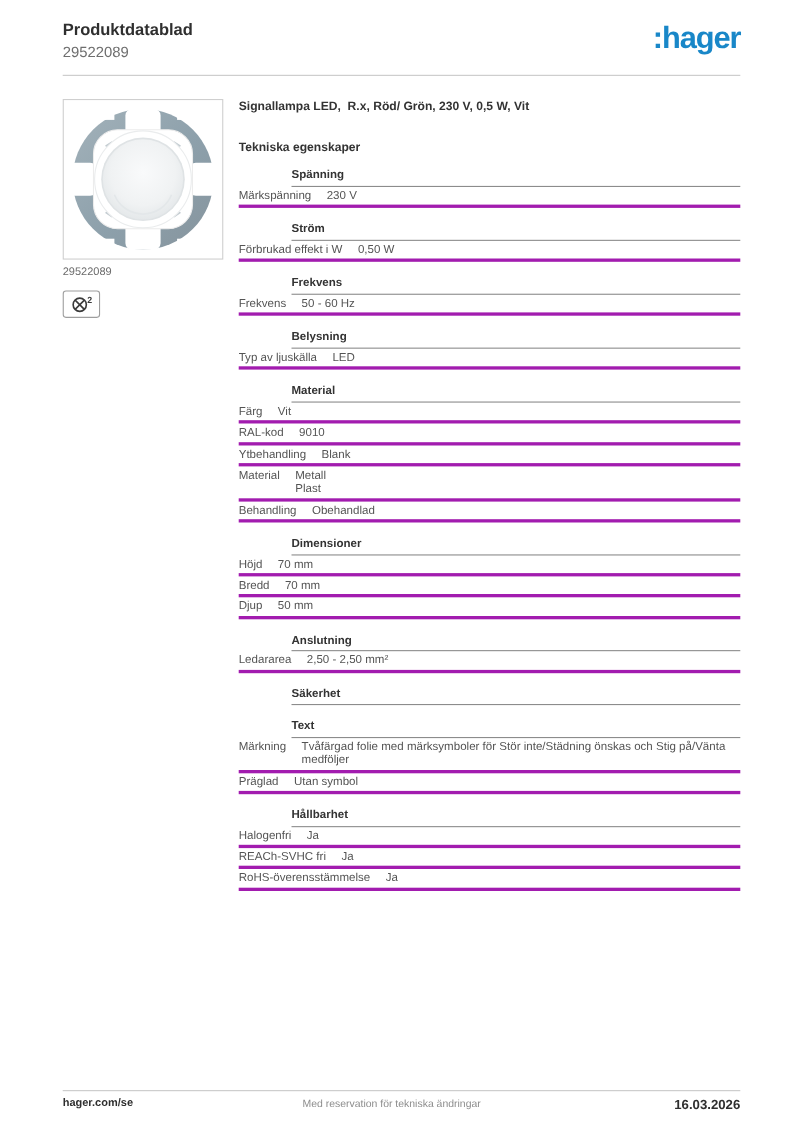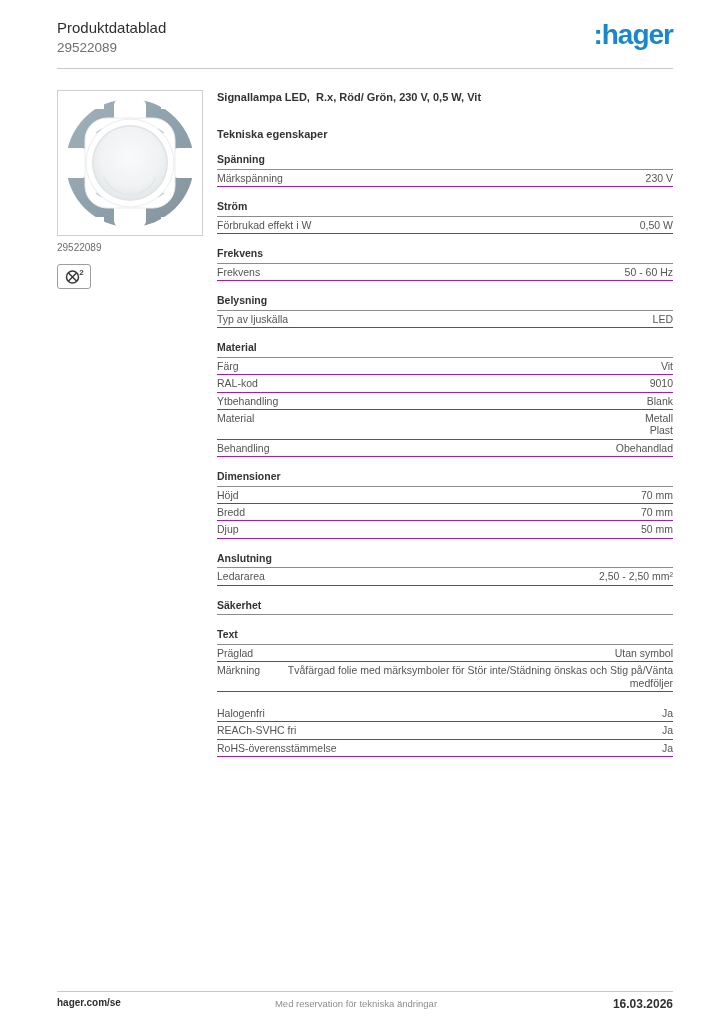--- a/index.html
+++ b/index.html
@@ -5,21 +5,21 @@
   html,body{margin:0;padding:0;}
   body{
     width:724px;height:1024px;background:#ffffff;
     font-family:"Liberation Sans", sans-serif;
     color:#333;position:relative;overflow:hidden;
   }
   .page{position:absolute;inset:0;background:#fff;}
 
   
   .hdr{position:absolute;left:57px;top:19px;right:51px;}
-  .hdr-title{font-size:15px;font-weight:normal;color:#2f2f2f;line-height:1.25;}
+  .hdr-title{font-size:15px;font-weight:bold;color:#2f2f2f;line-height:1.25;}
   .hdr-number{font-size:13.5px;color:#6e6e6e;line-height:1.3;margin-top:1px;}
   .logo{position:absolute;right:0;top:2px;font-size:28px;font-weight:bold;
         letter-spacing:-1px;line-height:1;}
   .hdr-rule{position:absolute;left:57px;right:51px;top:68px;border-top:1px solid #c9c9c9;}
 
   
   .left-col{position:absolute;left:57px;top:90px;width:146px;}
   .img-box{width:144px;height:144px;border:1px solid #cfcfcf;background:#fff;box-sizing:content-box;}
   .img-box svg{display:block;}
   .img-caption{margin-top:6px;font-size:10px;color:#6b6b6b;}
@@ -27,26 +27,26 @@
             display:flex;align-items:center;justify-content:center;background:#fff;}
   .lamp-box sup{font-size:8px;font-weight:bold;color:#3a3a3a;margin-left:-2px;margin-top:-8px;}
 
   
   .content{position:absolute;left:217px;right:51px;top:90px;}
   .prod-title{font-size:11px;font-weight:bold;color:#333;white-space:pre-wrap;line-height:1.3;}
   .tech-heading{font-size:11px;font-weight:bold;color:#333;margin-top:24px;}
 
   .spec-section{margin-top:13px;}
   .spec-title{font-size:10.5px;font-weight:bold;color:#333;padding-bottom:3px;
-              border-bottom:1px solid #8c8c8c;line-height:1.2;}
+              border-bottom:1px solid #8c8c8c;line-height:1.2;margin-left:48px;}
   .spec-row{display:flex;justify-content:space-between;align-items:flex-start;
             font-size:10.5px;color:#545454;line-height:1.18;
-            padding:2px 0 2px;border-bottom:1px solid #a21caf;}
+            padding:2px 0 2px;border-bottom:3px solid #a21caf;}
   .spec-label{flex:0 0 auto;padding-right:14px;white-space:nowrap;}
-  .spec-value{flex:1 1 auto;text-align:right;white-space:pre-line;}
+  .spec-value{flex:1 1 auto;white-space:pre-line;}
 
   
   .ft-rule{position:absolute;left:57px;right:51px;top:991px;border-top:1px solid #c9c9c9;}
   .ft-left{position:absolute;left:57px;top:997px;font-size:10px;font-weight:bold;color:#2f2f2f;}
   .ft-center{position:absolute;left:0;right:12px;top:998px;text-align:center;font-size:9.5px;color:#8d8d8d;}
   .ft-right{position:absolute;right:51px;top:997px;font-size:12px;font-weight:bold;color:#2f2f2f;}
 </style>
 </head>
 <body>
 
@@ -189,29 +189,30 @@
             <span class="spec-label">Ledararea</span>
             <span class="spec-value">2,50 - 2,50 mm²</span>
           </div>
         </section>
         <section class="spec-section">
           <div class="spec-title">Säkerhet</div>
         </section>
         <section class="spec-section">
           <div class="spec-title">Text</div>
           <div class="spec-row">
+            <span class="spec-label">Märkning</span>
+            <span class="spec-value">Tvåfärgad folie med märksymboler för Stör inte/Städning önskas och Stig på/Vänta medföljer</span>
+          </div>
+          <div class="spec-row">
             <span class="spec-label">Präglad</span>
             <span class="spec-value">Utan symbol</span>
           </div>
-          <div class="spec-row">
-            <span class="spec-label">Märkning</span>
-            <span class="spec-value">Tvåfärgad folie med märksymboler för Stör inte/Städning önskas och Stig på/Vänta medföljer</span>
-          </div>
-        </section>
-        <section class="spec-section">
+        </section>
+        <section class="spec-section">
+          <div class="spec-title">Hållbarhet</div>
           <div class="spec-row">
             <span class="spec-label">Halogenfri</span>
             <span class="spec-value">Ja</span>
           </div>
           <div class="spec-row">
             <span class="spec-label">REACh-SVHC fri</span>
             <span class="spec-value">Ja</span>
           </div>
           <div class="spec-row">
             <span class="spec-label">RoHS-överensstämmelse</span>

